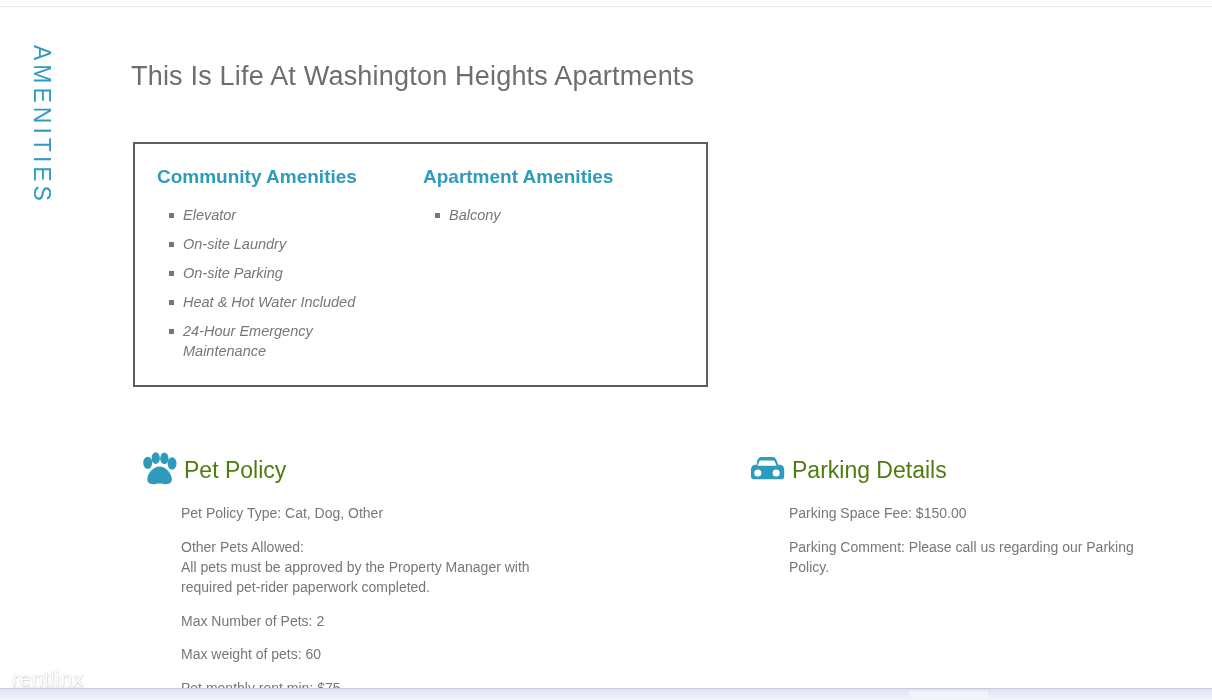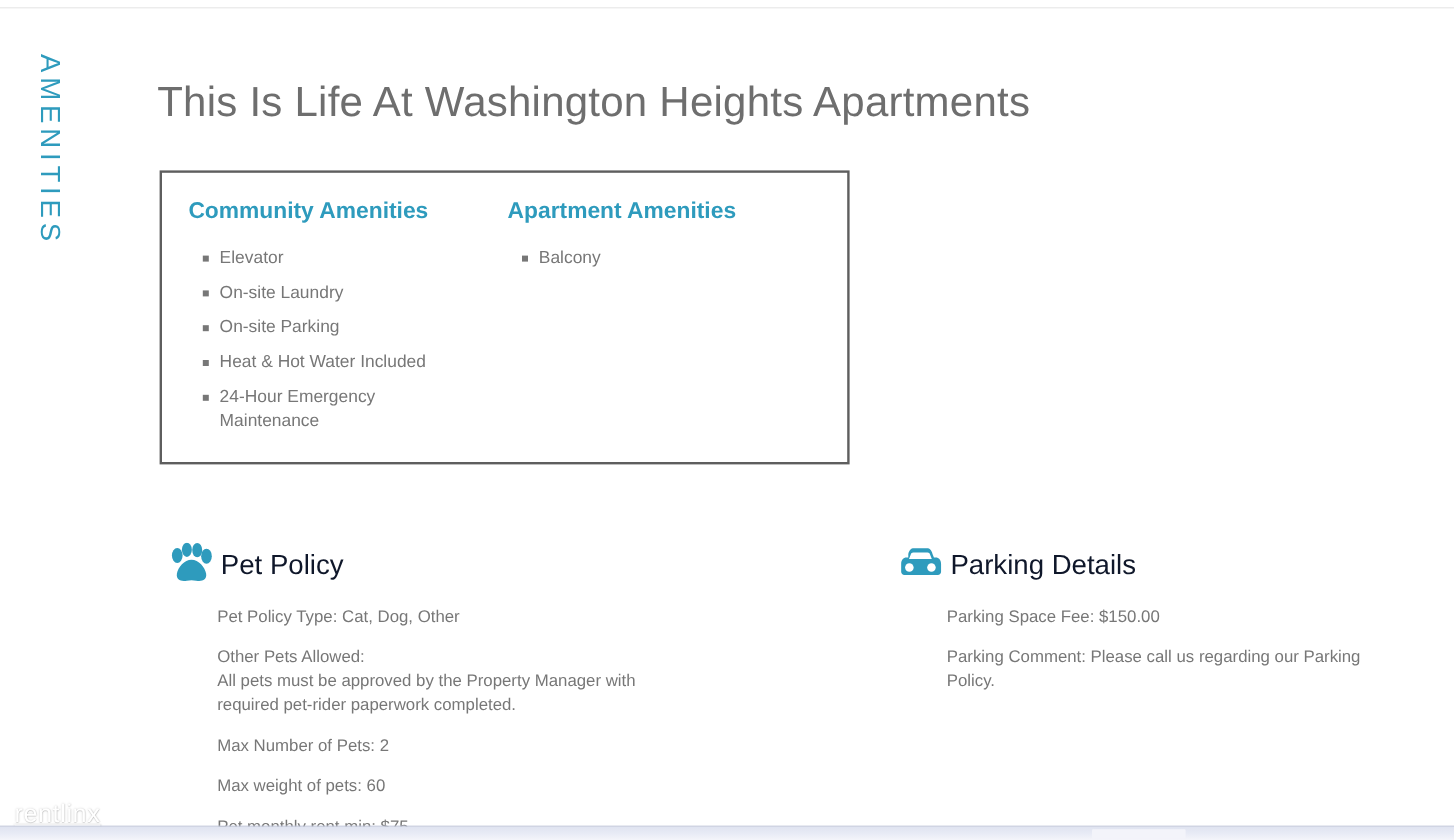--- a/index.html
+++ b/index.html
@@ -49,21 +49,21 @@
     line-height: 1;
     white-space: nowrap;
     font-family: "Liberation Sans", sans-serif;
   }
 
   
   .page-title {
     position: absolute;
     left: 131px;
     top: 42px;
-    font-size: 35px;
+    font-size: 27px;
     font-weight: 400;
     color: #6e6e6e;
     letter-spacing: 0.2px;
     white-space: nowrap;
     line-height: 1.2;
   }
 
   
   .amenities-box {
     position: absolute;
@@ -88,20 +88,21 @@
     color: #2e9bbd;
     margin: 0 0 16px 0;
     line-height: 1.2;
     white-space: nowrap;
   }
 
   .amenity-list {
     list-style: none;
     margin: 0;
     padding: 0;
+    font-style: italic;
   }
   .amenity-item {
     position: relative;
     padding-left: 26px;
     margin-bottom: 9px;
     font-size: 14.5px;
     color: #777777;
     line-height: 1.38;
     max-width: 215px;
   }
@@ -130,21 +131,21 @@
   }
   .detail-icon {
     width: 38px;
     height: 36px;
     flex: 0 0 38px;
     display: block;
   }
   .detail-title {
     font-size: 23px;
     font-weight: 400;
-    color: #0f172a;
+    color: #4d7c0f;
     margin-left: 6px;
     line-height: 1;
     white-space: nowrap;
   }
 
   .detail-body { padding-left: 41px; }
   .detail-line {
     font-size: 14px;
     color: #777777;
     line-height: 1.42;

